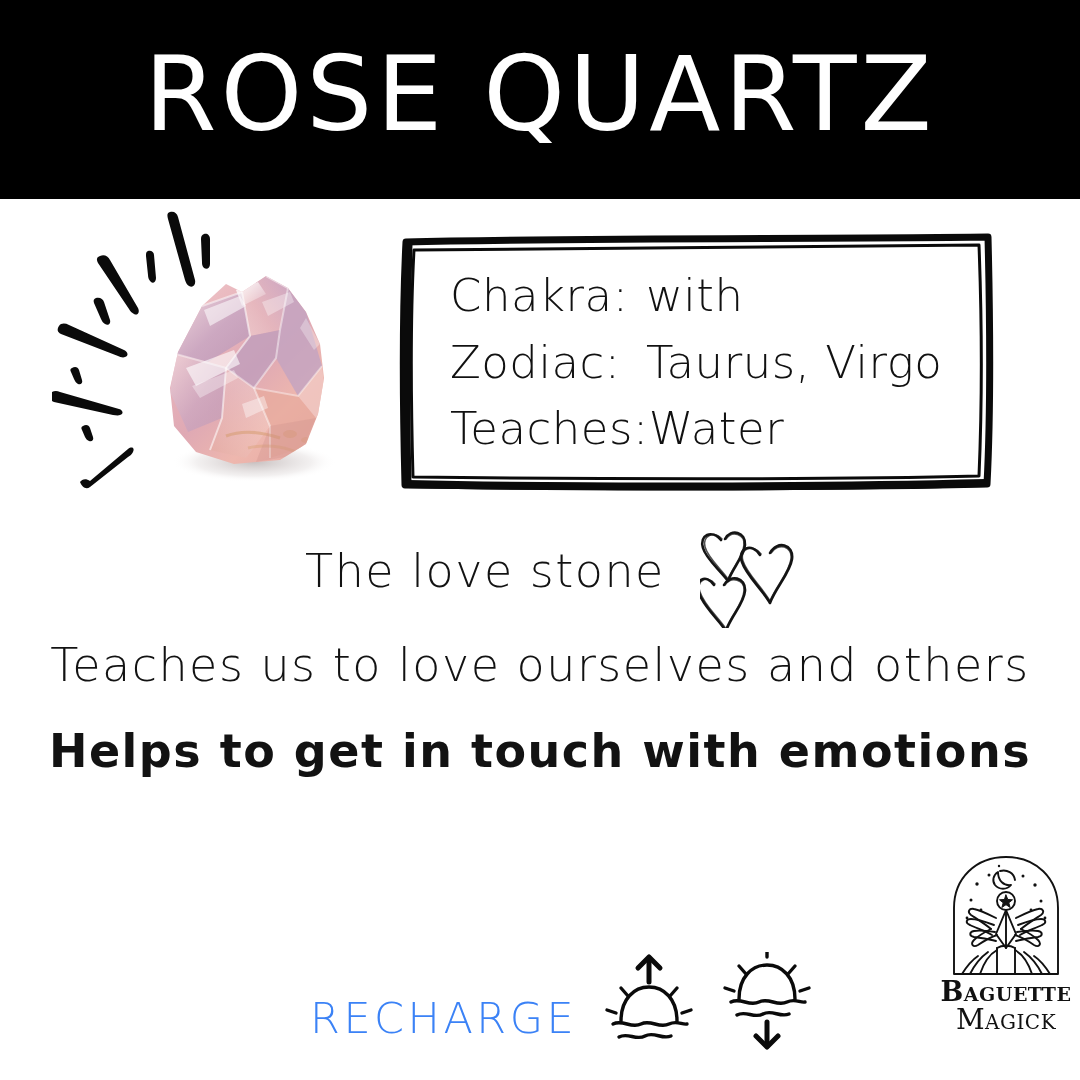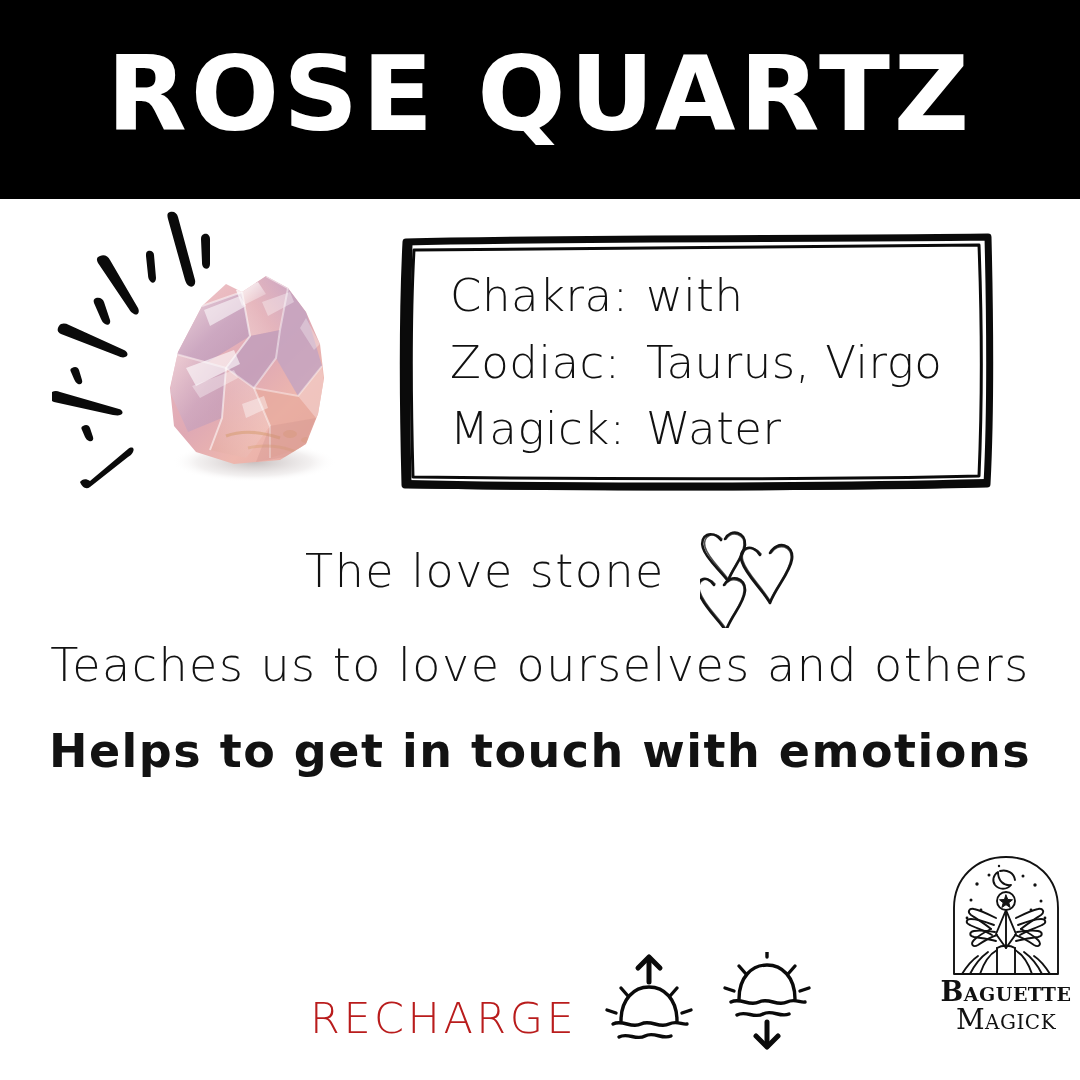--- a/index.html
+++ b/index.html
@@ -36,21 +36,21 @@
     left: 0;
     top: 0;
     width: 1080px;
     height: 199px;
     display: flex;
     align-items: center;
     justify-content: center;
     color: #ffffff;
     font-family: "DejaVu Sans", sans-serif;
     font-size: 104px;
-    font-weight: 700;
+    font-weight: 400;
     letter-spacing: 4px;
     line-height: 1;
     padding-bottom: 12px;
     box-sizing: border-box;
     white-space: nowrap;
     border-radius: 15px;
   }
 
   
   .crystal-wrap {
@@ -158,21 +158,21 @@
     top: 952px;
     display: flex;
     align-items: center;
     gap: 26px;
   }
   .recharge-label {
     font-family: "DejaVu Sans", sans-serif;
     font-size: 43px;
     font-weight: 300;
     letter-spacing: 3.5px;
-    color: #b91c1c;
+    color: #3b82f6;
     line-height: 1;
     position: relative;
     top: 16px;
   }
   .recharge-icon { width: 92px; height: 100px; display: block; }
 
   
   .logo {
     position: absolute;
     left: 936px;
@@ -335,21 +335,21 @@
     <div class="info-lines">
       <div class="info-row">
         <span class="info-label">Chakra:</span>
         <span class="info-value">with</span>
       </div>
       <div class="info-row">
         <span class="info-label">Zodiac:</span>
         <span class="info-value">Taurus, Virgo</span>
       </div>
       <div class="info-row">
-        <span class="info-label">Magick:</span>
+        <span class="info-label">Teaches:</span>
         <span class="info-value">Water</span>
       </div>
     </div>
   </div>
 
   <div class="body-copy">
     <div class="line line-1">
       <span class="lead">The love stone</span>
       <svg class="hearts" viewBox="0 0 115 105">
         <g fill="none" stroke="#141414" stroke-width="2.6" stroke-linecap="round" stroke-linejoin="round">

